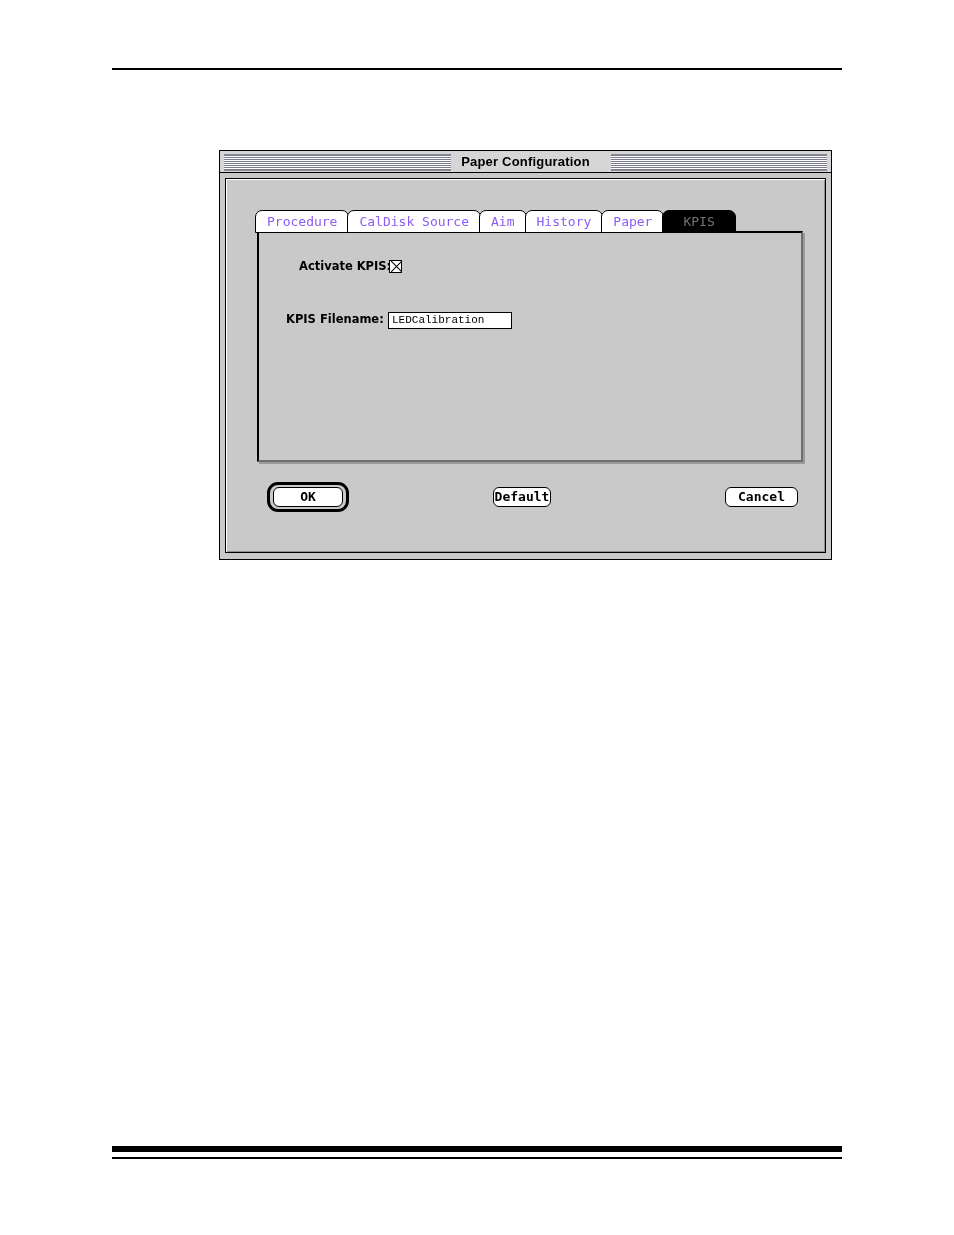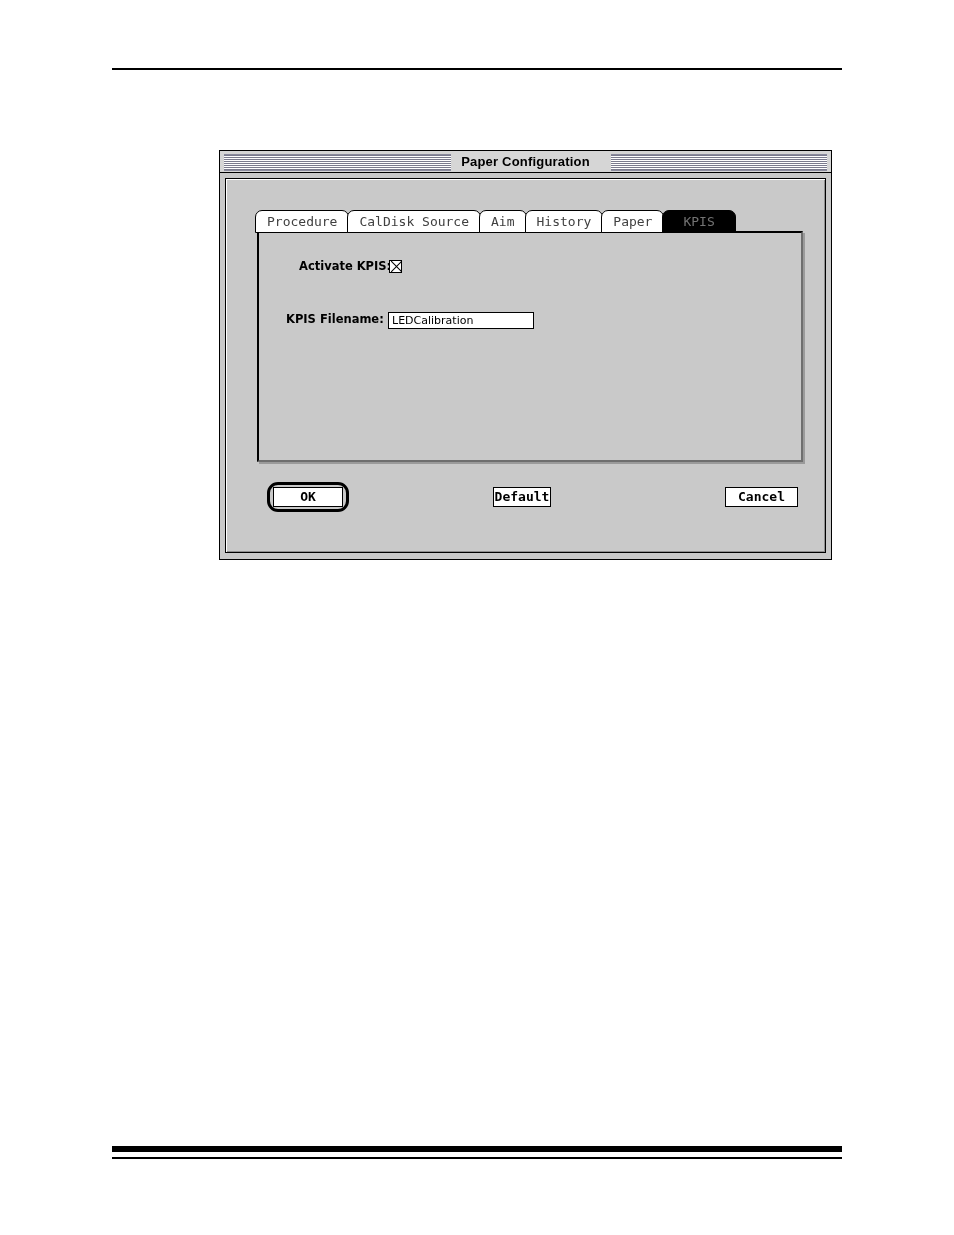--- a/index.html
+++ b/index.html
@@ -114,21 +114,21 @@
     display: flex;
     align-items: flex-end;
     z-index: 5;
   }
   .tab {
     height: 23px;
     line-height: 22px;
     padding: 0 11px;
     font-size: 13px;
     font-family: "DejaVu Sans Mono", "Liberation Mono", monospace;
-    color: #404040;
+    color: #8b5cf6;
     background: #ffffff;
     border: 1px solid #000000;
     border-radius: 7px 7px 0 0;
     margin-right: -2px;
     box-sizing: border-box;
     white-space: nowrap;
     position: relative;
   }
   .tab.selected {
     background: #000000;
@@ -230,21 +230,21 @@
     height: 17px;
     line-height: 15px;
     font-size: 11px;
     font-family: "DejaVu Sans", sans-serif;
     color: #000000;
     padding: 0 3px;
     white-space: nowrap;
     overflow: hidden;
   }
   .input-location { width: 390px; }
-  .input-filename { width: 146px; }
+  .input-filename { width: 124px; font-family: Liberation Mono, monospace; }
 
   
   .button-bar {
     position: absolute;
     left: 0;
     right: 0;
     top: 303px;
     height: 40px;
   }
   .default-ring {
@@ -258,21 +258,21 @@
     box-sizing: border-box;
   }
   .btn {
     position: absolute;
     font-size: 13px;
     font-weight: bold;
     font-family: "DejaVu Sans Mono", "Liberation Mono", monospace;
     color: #000000;
     background: #ffffff;
     border: 1px solid #000000;
-    border-radius: 0;
+    border-radius: 6px;
     height: 20px;
     line-height: 18px;
     text-align: center;
     box-sizing: border-box;
     white-space: nowrap;
   }
   .btn-ok     { left: 47px;  top: 5px;  width: 70px; }
   .btn-default{ left: 267px; top: 5px;  width: 58px; }
   .btn-cancel { left: 499px; top: 5px;  width: 73px; }
 </style>

